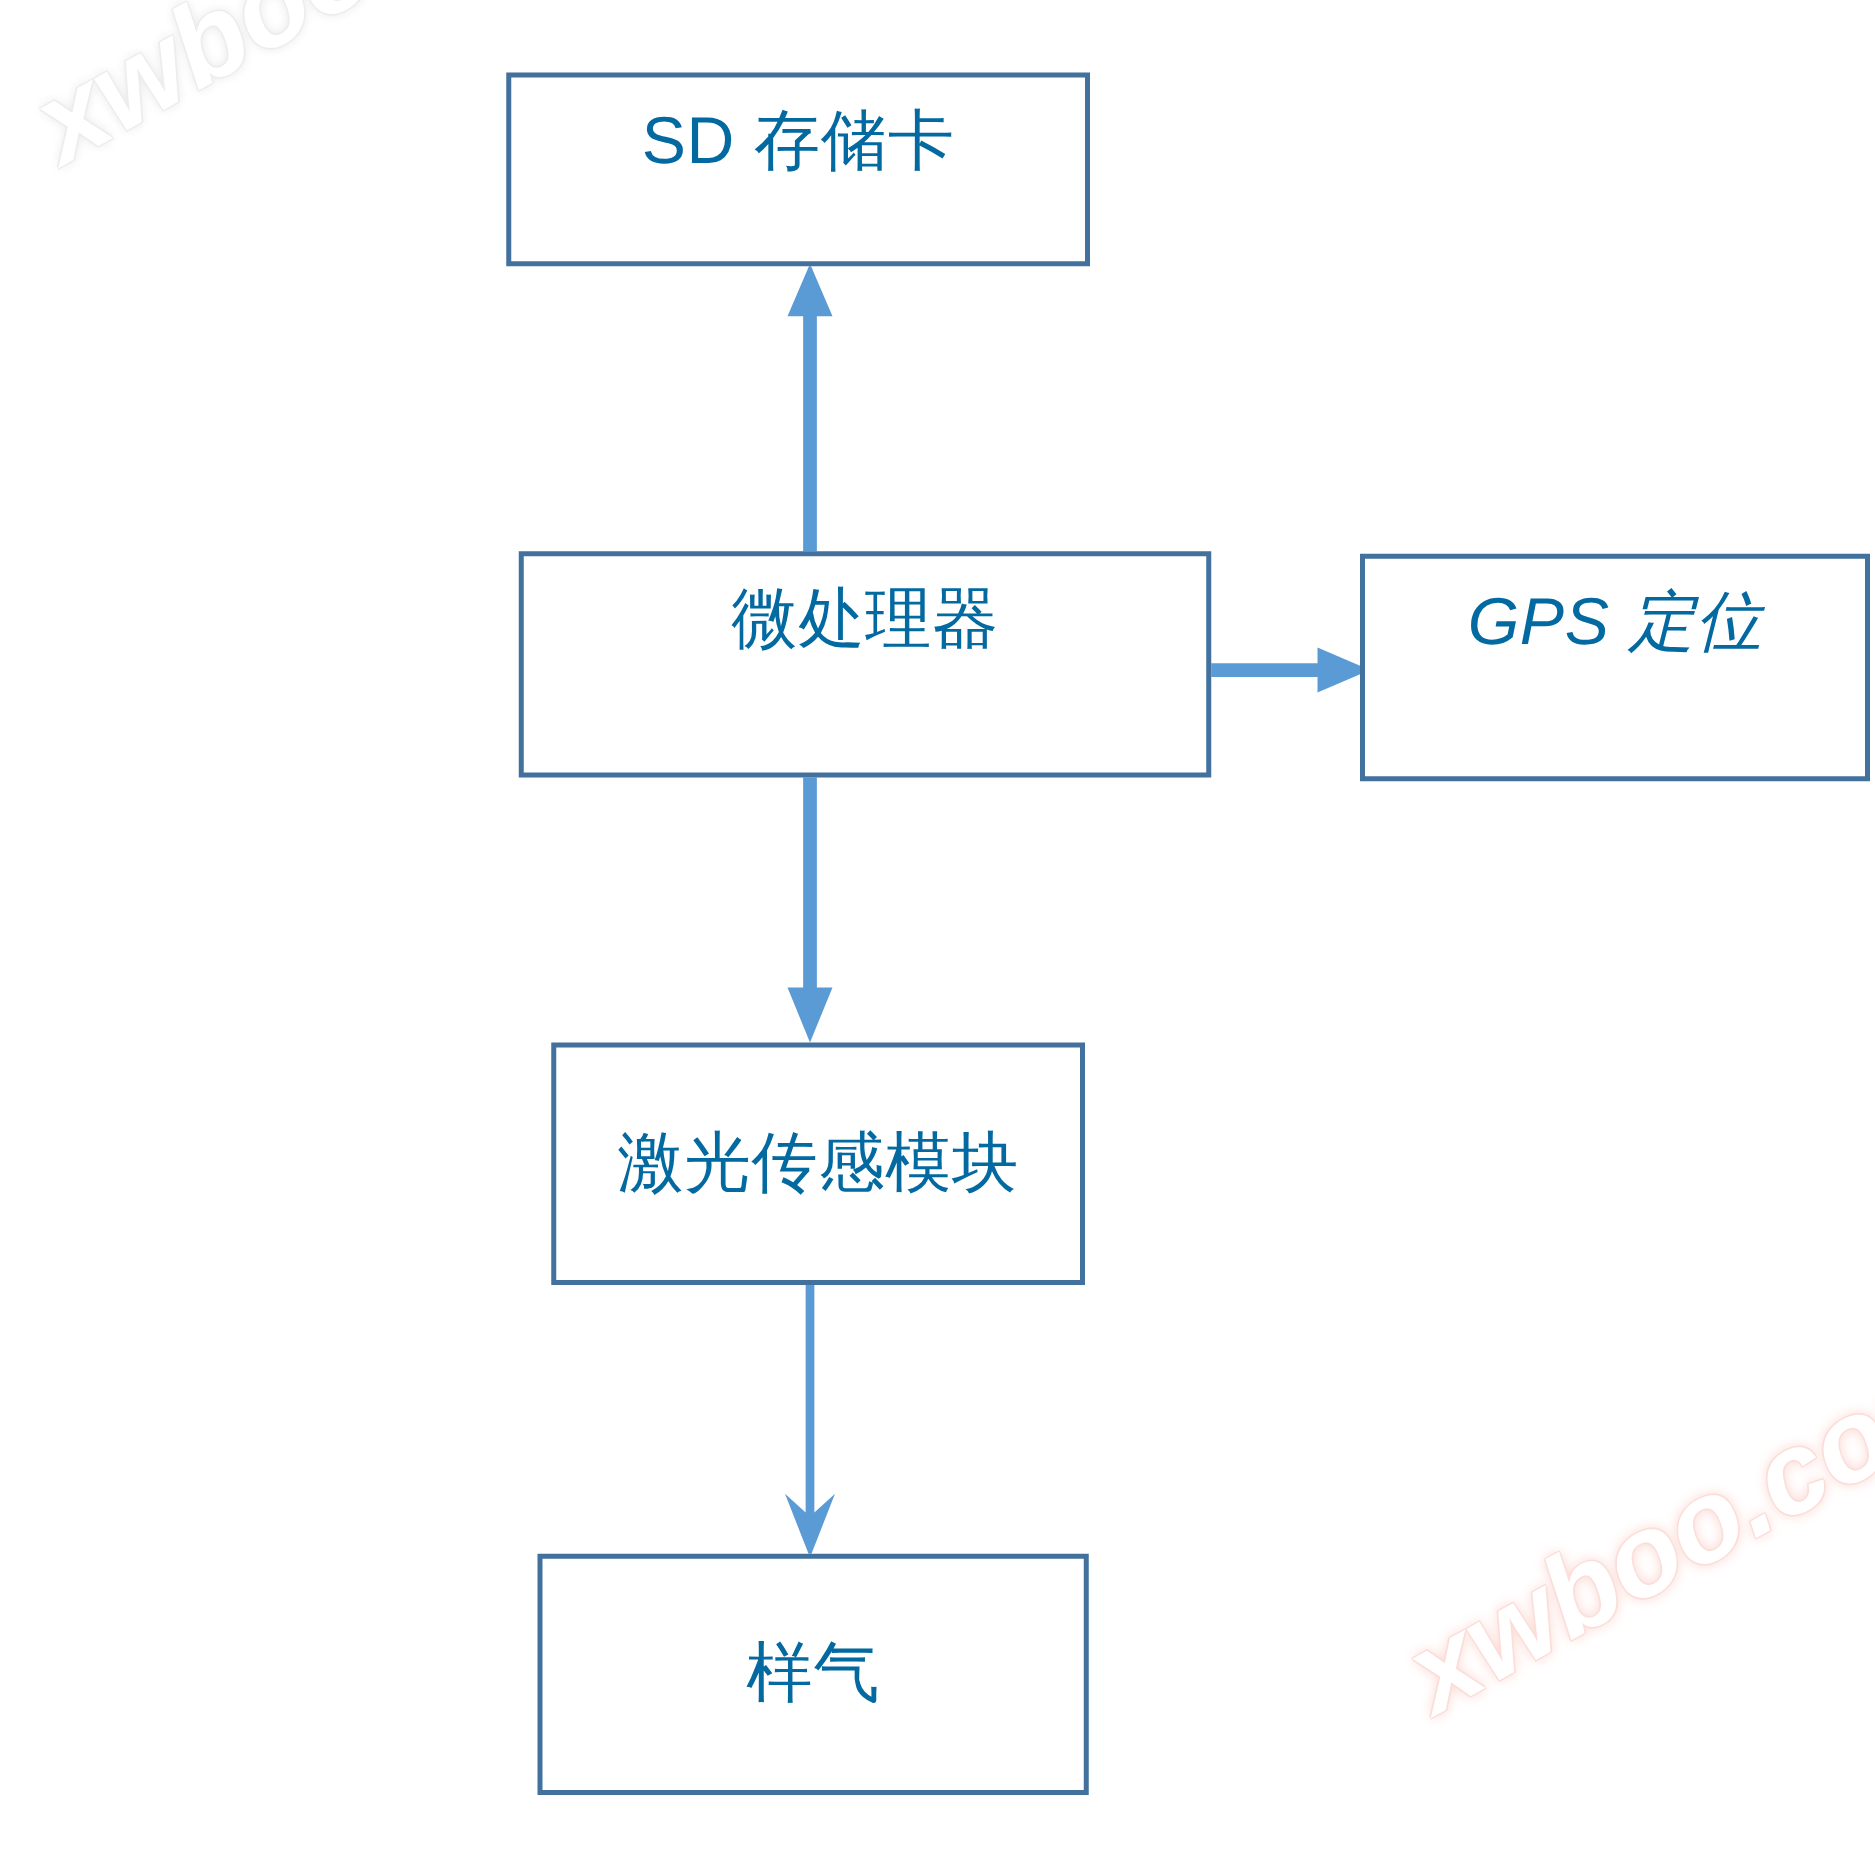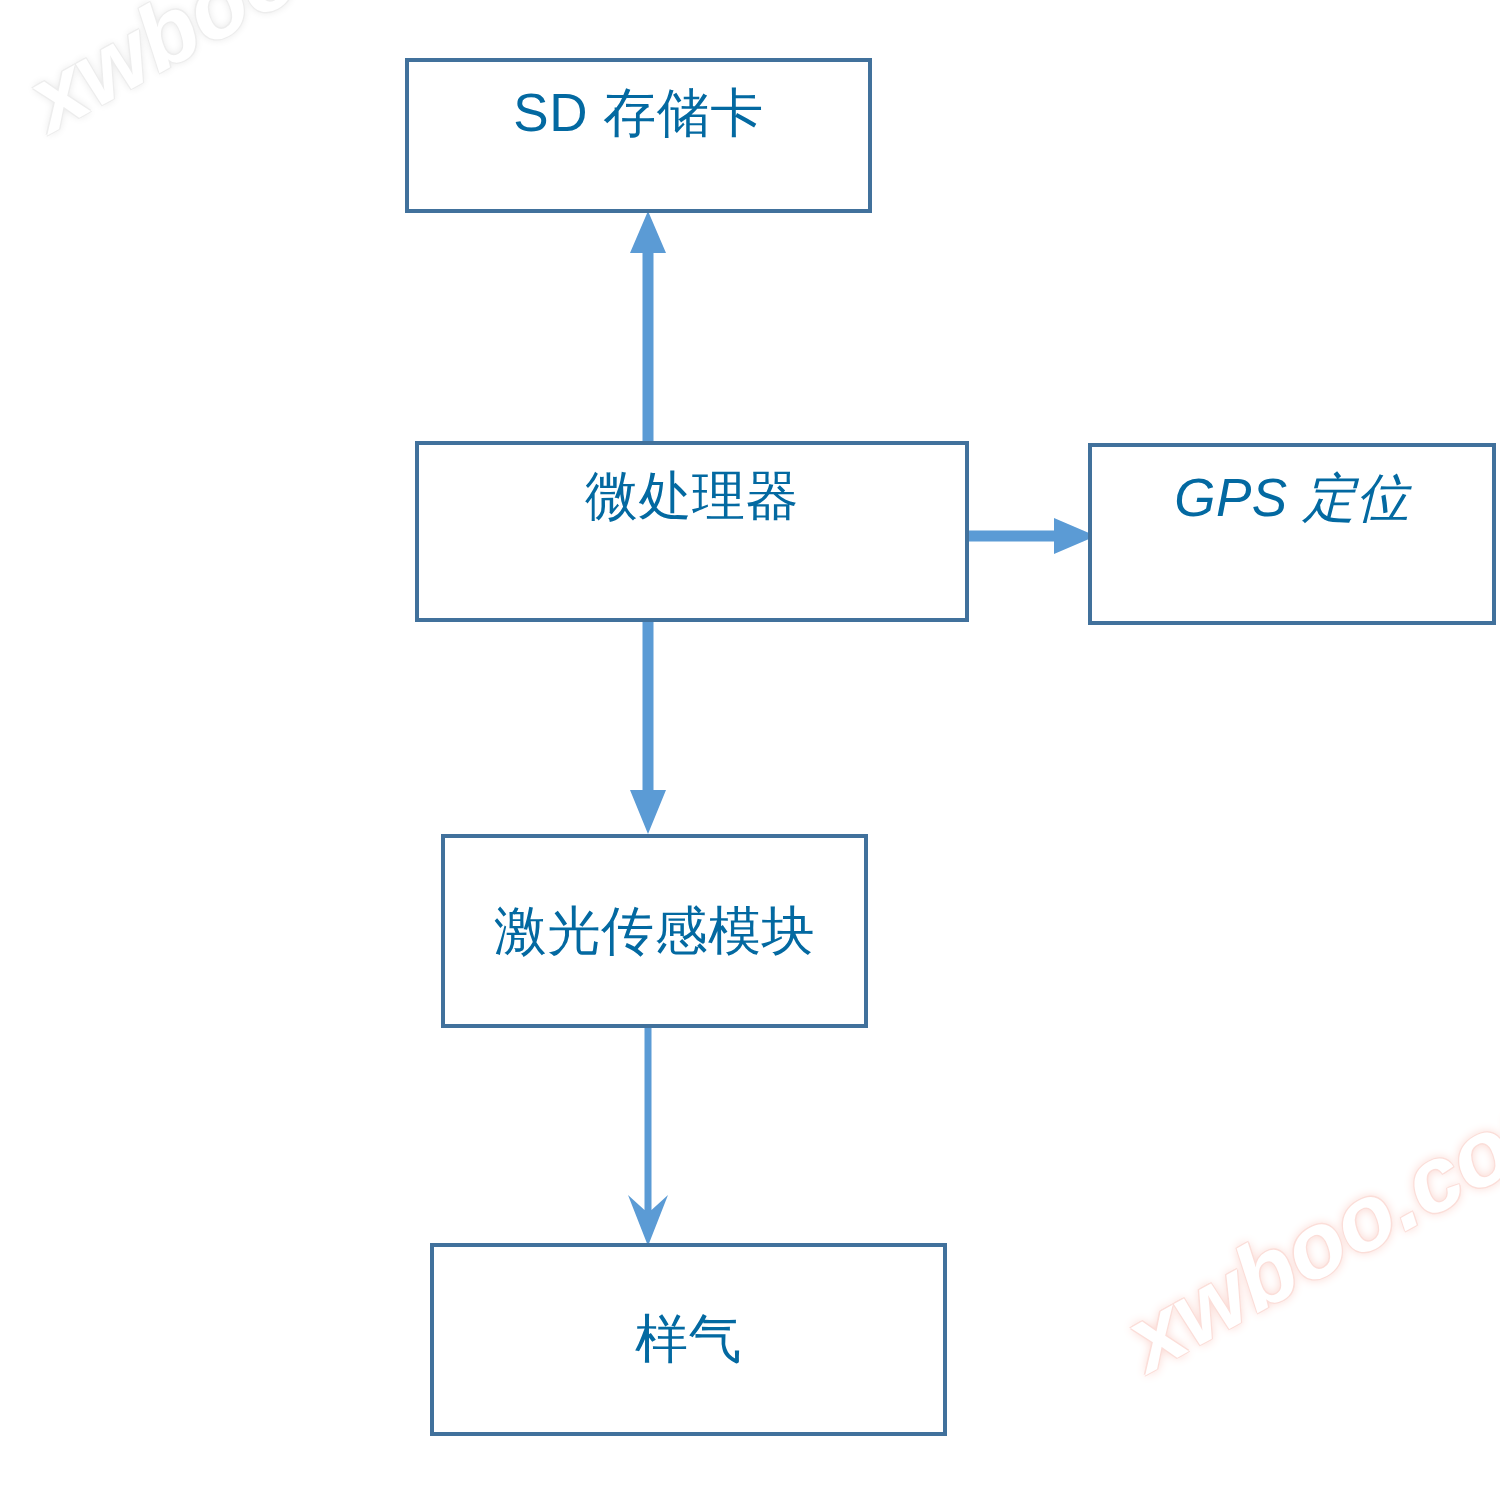--- a/index.html
+++ b/index.html
@@ -115,17 +115,17 @@
   </div>
 
   <div class="node align-top" style="left:1088px; top:443px; width:408px; height:182px;font-style:italic;">
     <span class="node-label">GPS 定位</span>
   </div>
 
   <div class="node align-mid" style="left:441px; top:834px; width:427px; height:194px;">
     <span class="node-label">激光传感模块</span>
   </div>
 
-  <div class="node align-mid" style="left:430px; top:1243px; width:517px; height:193px;">
+  <div class="node align-mid" style="left:430px; top:1243px; width:441px; height:193px;">
     <span class="node-label">样气</span>
   </div>
 
 </div>
 
 </body></html>

